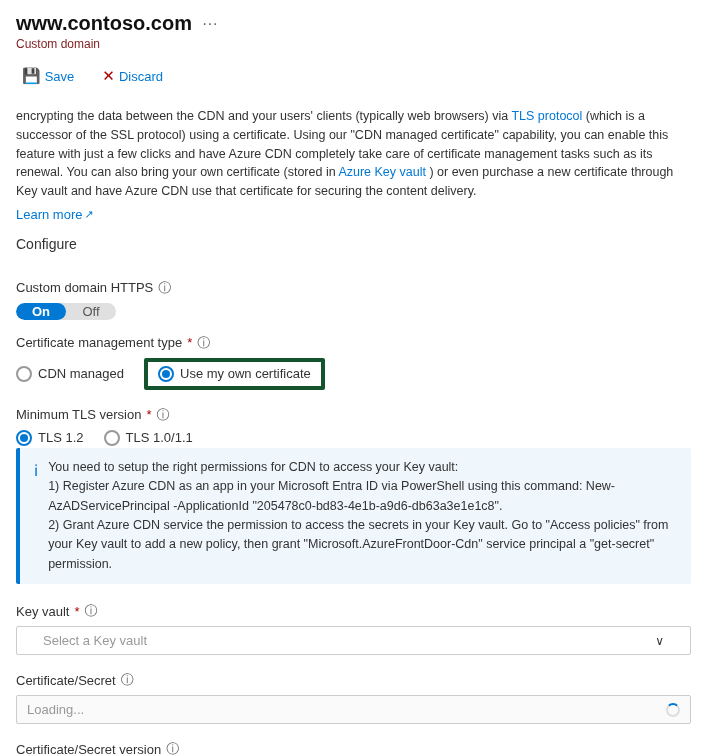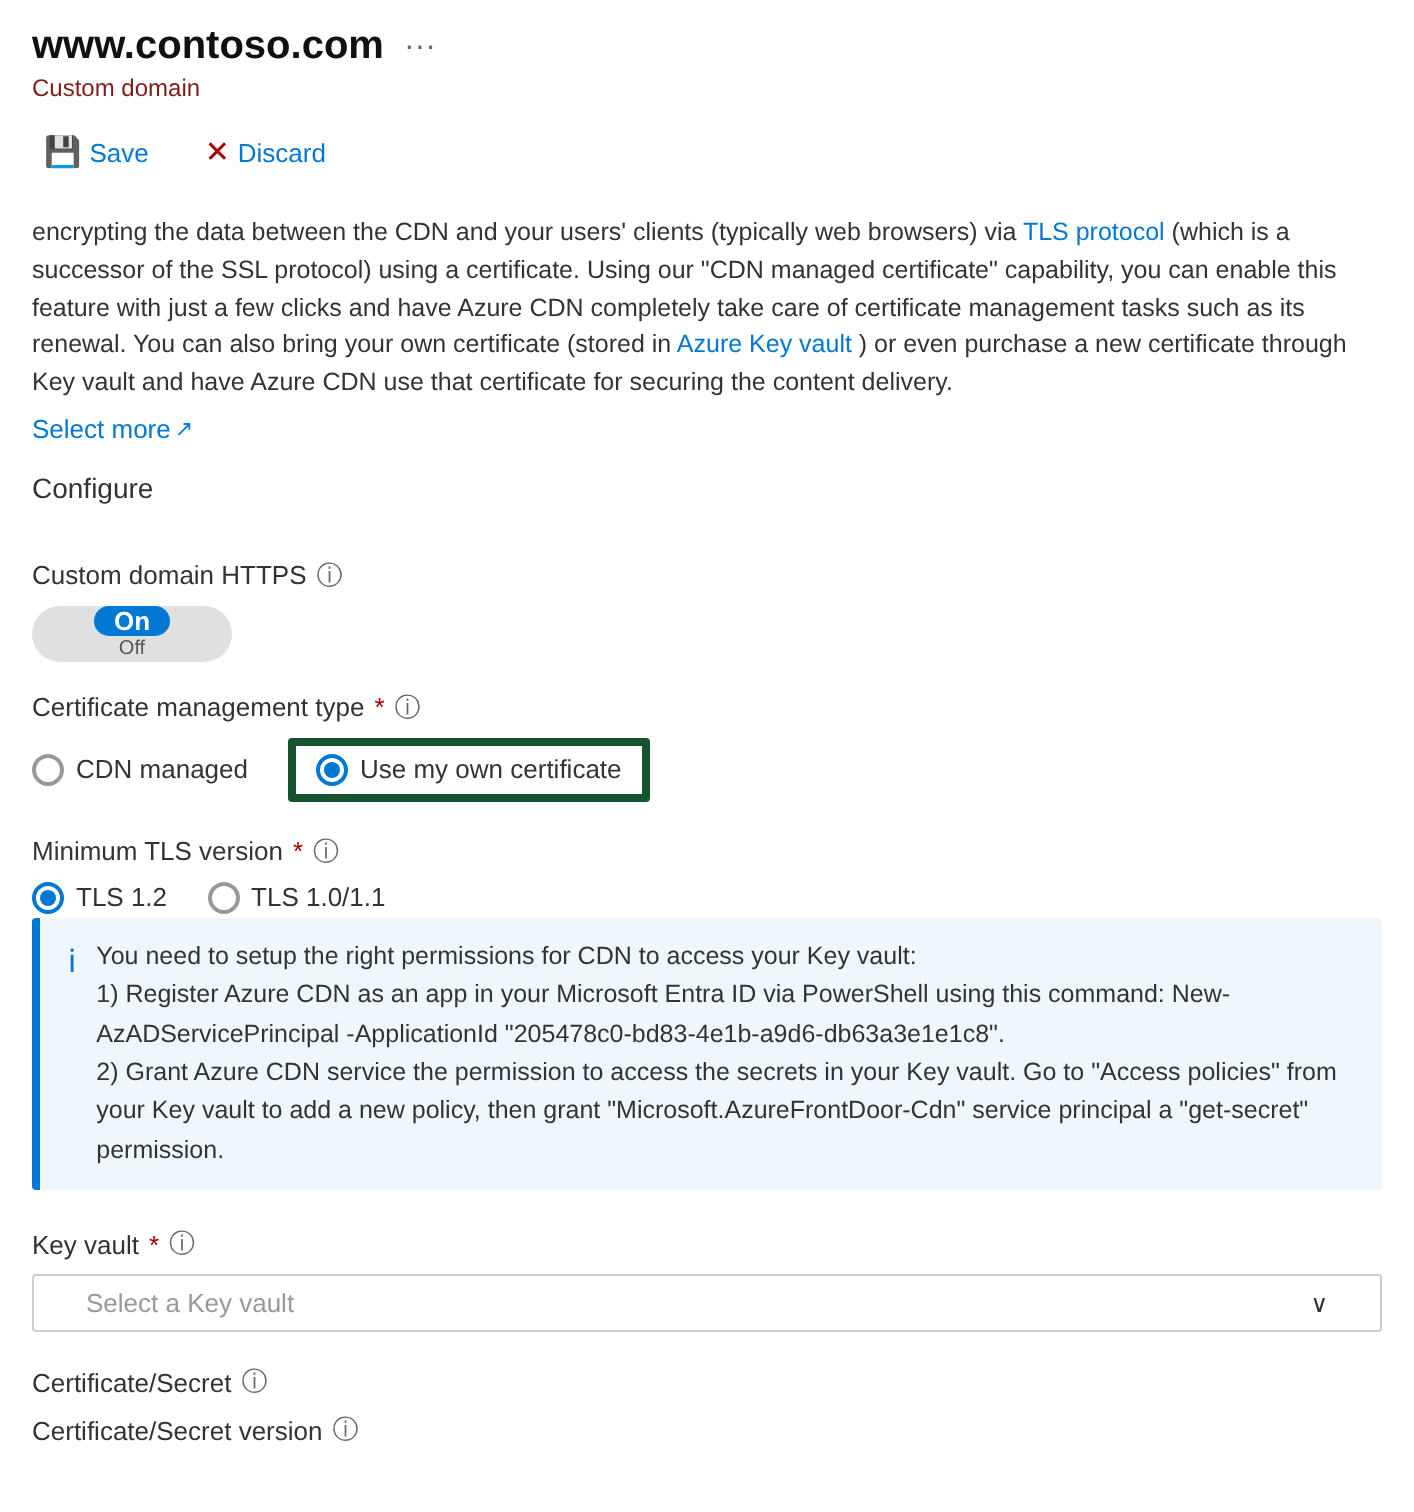--- a/index.html
+++ b/index.html
@@ -110,42 +110,41 @@
     }
 
     
     .toggle-group {
       display: flex;
       align-items: center;
       background: #e0e0e0;
       border-radius: 20px;
       overflow: hidden;
       width: 100px;
-      height: 28px;
+      height: 17px;
       margin-bottom: 14px;
-      flex-direction: column;
     }
     .toggle-on {
       background: #0078d4;
       color: #fff;
       border: none;
       cursor: pointer;
       font-size: 13px;
       font-weight: 600;
       flex: 1;
       height: 100%;
       border-radius: 20px;
       padding: 0 10px;
     }
     .toggle-off {
       background: transparent;
       color: #555;
       border: none;
       cursor: pointer;
-      font-size: 10px;
+      font-size: 13px;
       flex: 1;
       height: 100%;
       padding: 0 10px;
     }
 
     
     .radio-group {
       display: flex;
       align-items: center;
       gap: 20px;
@@ -275,21 +274,21 @@
       <span>Discard</span>
     </button>
   </div>
 
   
   <p class="description-text">
     <span>encrypting the data between the CDN and your users' clients (typically web browsers) via </span><a class="link">TLS protocol</a><span> (which is a successor of the SSL protocol) using a certificate. Using our "CDN managed certificate" capability, you can enable this feature with just a few clicks and have Azure CDN completely take care of certificate management tasks such as its renewal. You can also bring your own certificate (stored in </span><a class="link">Azure Key vault</a><span> ) or even purchase a new certificate through Key vault and have Azure CDN use that certificate for securing the content delivery.</span>
   </p>
 
   <div class="learn-more">
-    <span>Select more</span>
+    <span>Learn more</span>
     <span class="external-icon">↗</span>
   </div>
 
   
   <div class="section-title">Configure</div>
 
   
   <div class="field-label">
     <span>Custom domain HTTPS</span>
     <span class="info-icon">ⓘ</span>
@@ -356,20 +355,24 @@
   <div class="dropdown-field">
     <span style="color: #999;">Select a Key vault</span>
     <span class="dropdown-arrow">∨</span>
   </div>
 
   
   <div class="field-label">
     <span>Certificate/Secret</span>
     <span class="info-icon">ⓘ</span>
   </div>
+  <div class="loading-field">
+    <span>Loading...</span>
+    <div class="loading-spinner"></div>
+  </div>
 
   
   <div class="field-label">
     <span>Certificate/Secret version</span>
     <span class="info-icon">ⓘ</span>
   </div>
   
 </div>
 
 </body></html>

